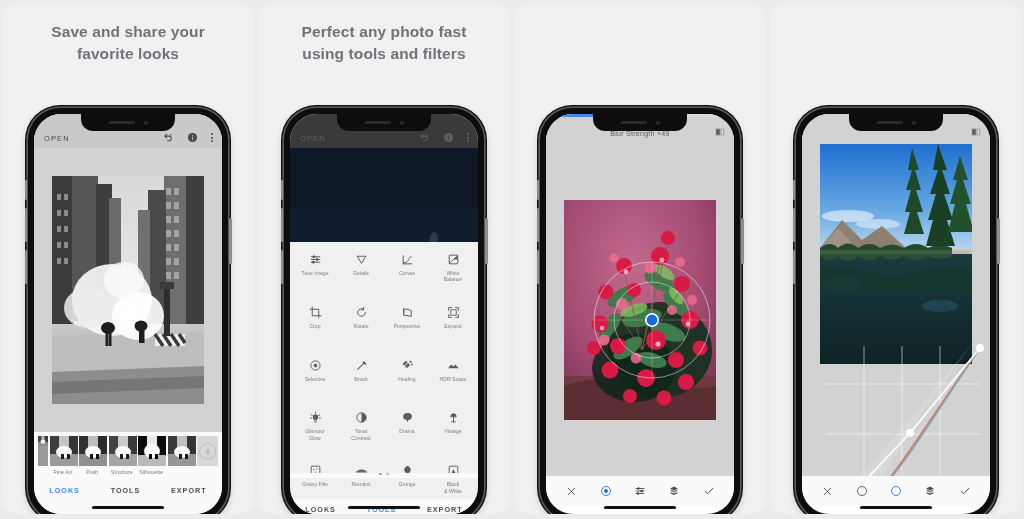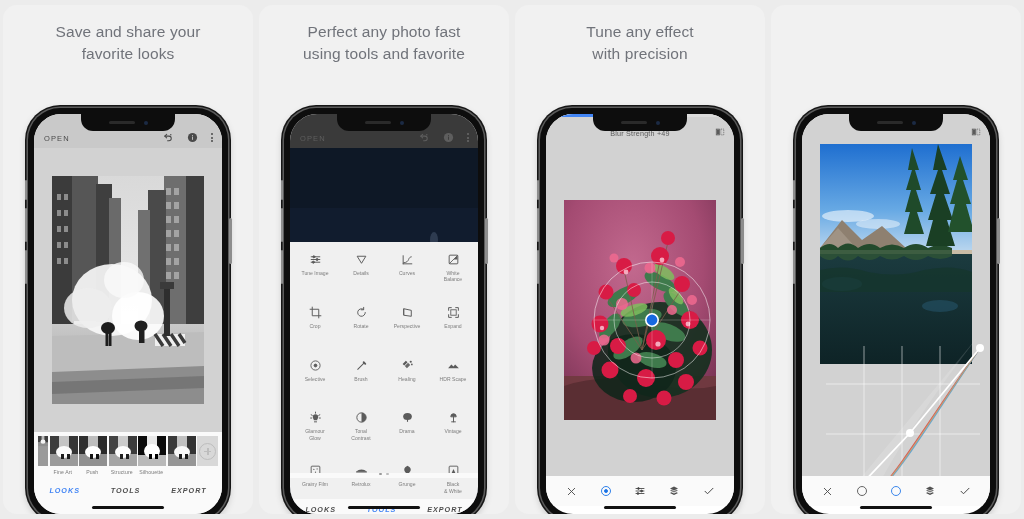--- a/index.html
+++ b/index.html
@@ -27,21 +27,21 @@
     align-items: center;
     overflow: hidden;
   }
   .headline {
     margin-top: 16px;
     width: 232px;
     text-align: center;
     font-size: 15.5px;
     line-height: 1.42;
     color: #70737a;
-    font-weight: 400;
+    font-weight: 700;
     letter-spacing: .1px;
     white-space: pre-line;
   }
   .card.c4 .headline { font-size: 14.4px; margin-top: 12px; }
 
   
   .device-wrap {
     position: absolute;
     left: 50%;
     transform: translateX(-50%);
@@ -149,21 +149,20 @@
   .thumb-labels {
     display: flex; margin-top: 3px; font-size: 5.2px; color: #7b7b7b;
     letter-spacing: .1px;
   }
   .thumb-labels span { text-align: center; }
 
   .tabbar {
     flex: 0 0 32px; background: #fafafa;
     display: flex; align-items: flex-start; justify-content: space-around;
     padding-top: 4px;
-    font-style: italic;
   }
   .tab { font-size: 7.2px; letter-spacing: 1px; color: #4d4d4d; font-weight: 600; }
   .tab.active { color: #4285f4; }
   .page-dots { display: flex; justify-content: center; gap: 4px; padding-bottom: 3px; background:#fafafa; }
   .page-dots i { width: 3px; height: 2px; background: #bdbdbd; border-radius: 2px; display: block; }
   .page-dots i.on { background: #9a9a9a; }
 
   
   .tools-sheet {
     position: absolute; left: 0; right: 0; bottom: 0; top: 128px;
@@ -406,21 +405,21 @@
             <span class="tab">EXPORT</span>
           </div>
           <div class="home-ind"></div>
         </div>
       </div>
     </div>
   </div>
 
   <div class="card c2">
     <div class="headline">Perfect any photo fast
-using tools and favorite</div>
+using tools and filters</div>
 
     <div class="device-wrap">
       <div class="device">
         <span class="btn-rt"></span>
         <span class="btn-lf3"></span>
         <div class="screen">
           <div class="notch">
             <span class="speaker"></span>
             <span class="cam"></span>
           </div>
@@ -666,22 +665,20 @@
             <span class="tab active">TOOLS</span>
             <span class="tab">EXPORT</span>
           </div>
           <div class="home-ind"></div>
         </div>
       </div>
     </div>
   </div>
 
   <div class="card c3">
-    <div class="headline">Tune any effect
-with precision</div>
 
     <div class="device-wrap">
       <div class="device">
         <span class="btn-rt"></span>
         <span class="btn-lf3"></span>
         <div class="screen">
           <div class="notch">
             <span class="speaker"></span>
             <span class="cam"></span>
           </div>

